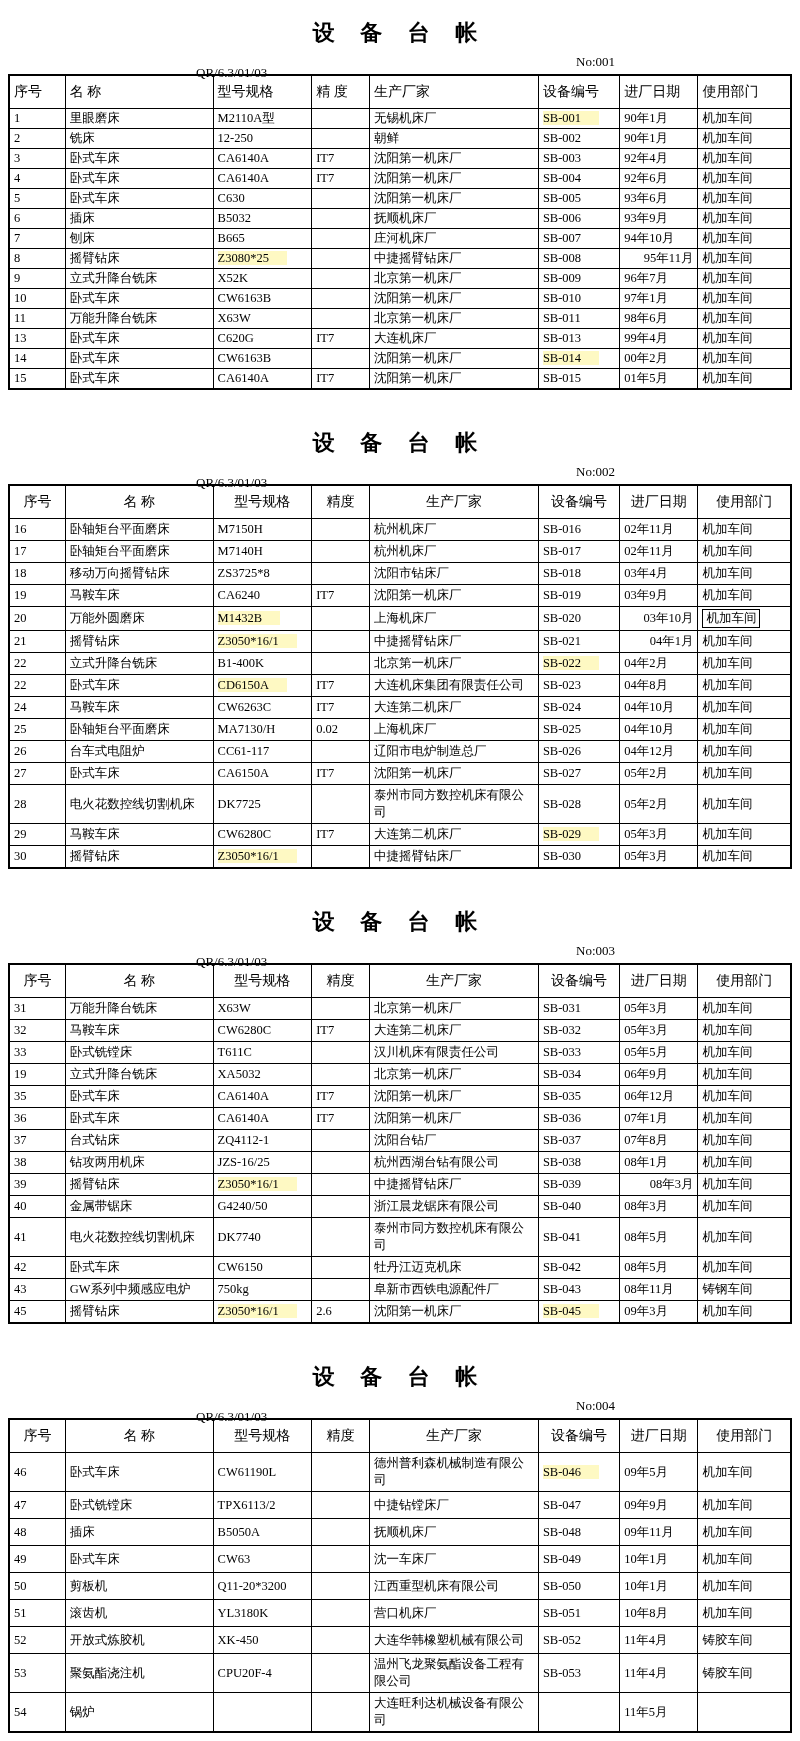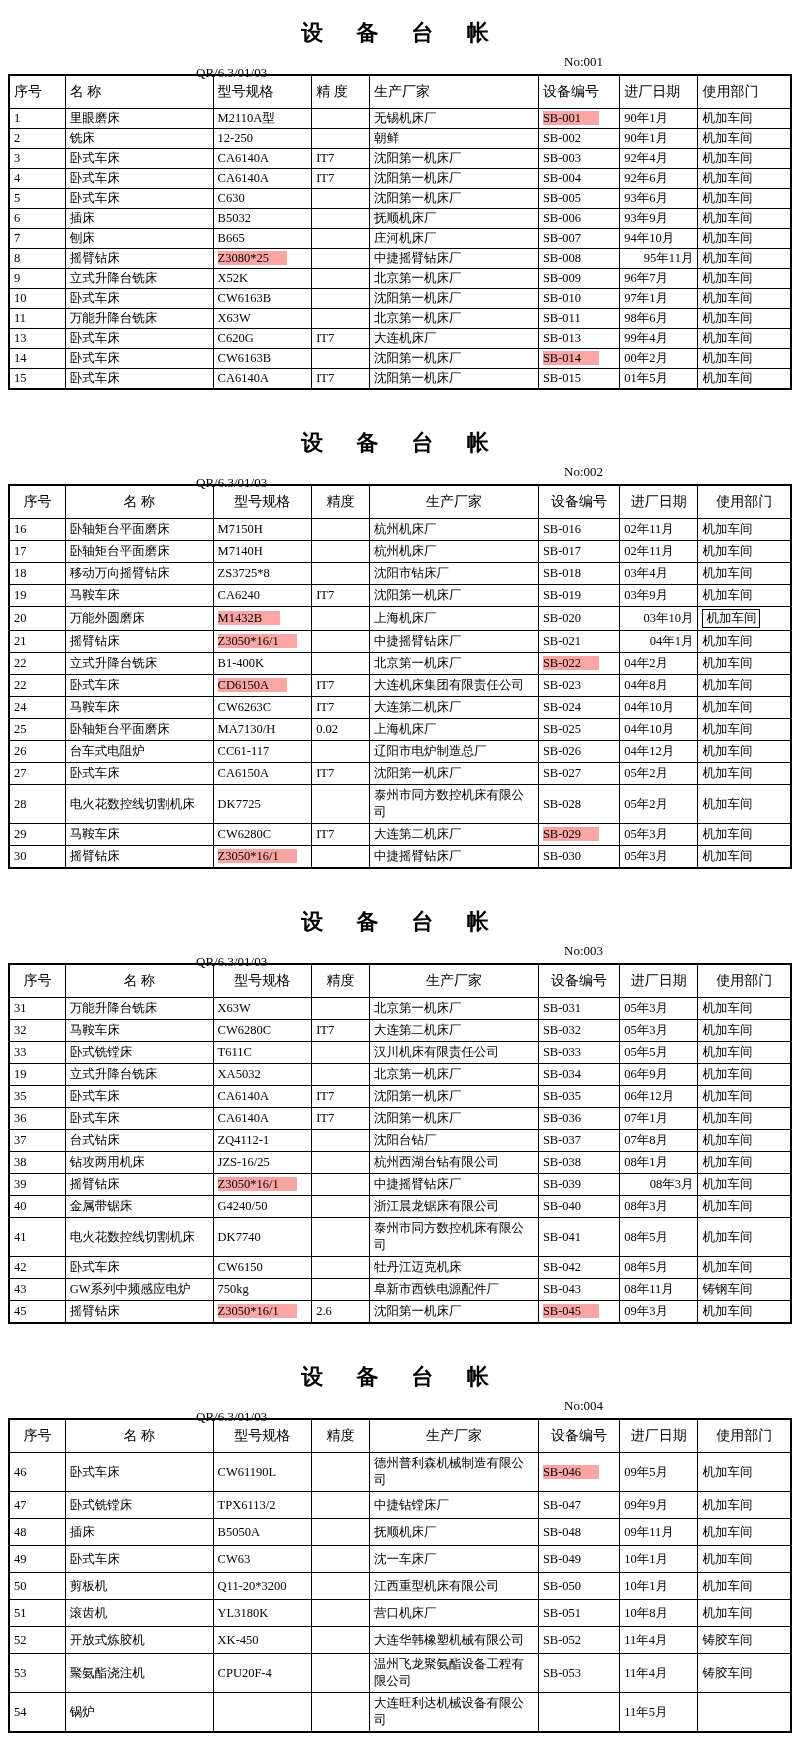--- a/index.html
+++ b/index.html
@@ -10,45 +10,44 @@
     color:#000;
     padding:10px 8px 14px 8px;
   }
   section.ledger { margin-bottom:30px; }
   .title {
     text-align:center;
     font-size:22px;
     font-weight:bold;
     letter-spacing:10px;
     padding:8px 0 6px 0;
-    font-family:Liberation Mono, monospace;
   }
   .meta { position:relative; height:20px; font-size:13px; }
   .meta .qr { position:absolute; left:188px; top:11px; }
-  .meta .no { position:absolute; left:556px; top:0; }
+  .meta .no { position:absolute; left:568px; top:0; }
   table {
     width:100%;
     border-collapse:collapse;
     table-layout:fixed;
     border:2px solid #000;
   }
   th, td {
     border:1px solid #000;
     font-size:12.5px;
     padding:2px 4px;
     vertical-align:middle;
     word-break:break-all;
   }
   th { font-weight:normal; font-size:14px; padding:7px 4px; text-align:center; }
   .sec-0 th { text-align:left; }
   .sec-0 td { height:18px; padding:1px 4px; }
   .sec-1 td, .sec-2 td { height:20px; }
   .sec-3 td { height:27px; }
   td.right { text-align:right; }
-  span.hl { background:#fca5a5; padding-right:18px; }
+  span.hl { background:#fef9c3; padding-right:18px; }
   span.boxed { border:1px solid #000; padding:0 3px; display:inline-block; }
   col.c-seq{width:7.2%} col.c-name{width:18.9%} col.c-model{width:12.6%}
   col.c-prec{width:7.4%} col.c-maker{width:21.6%} col.c-sb{width:10.4%}
   col.c-date{width:10%} col.c-dept{width:11.9%}
 </style>
 </head>
 <body>
 
 <main>
   <section class="ledger sec-0">

